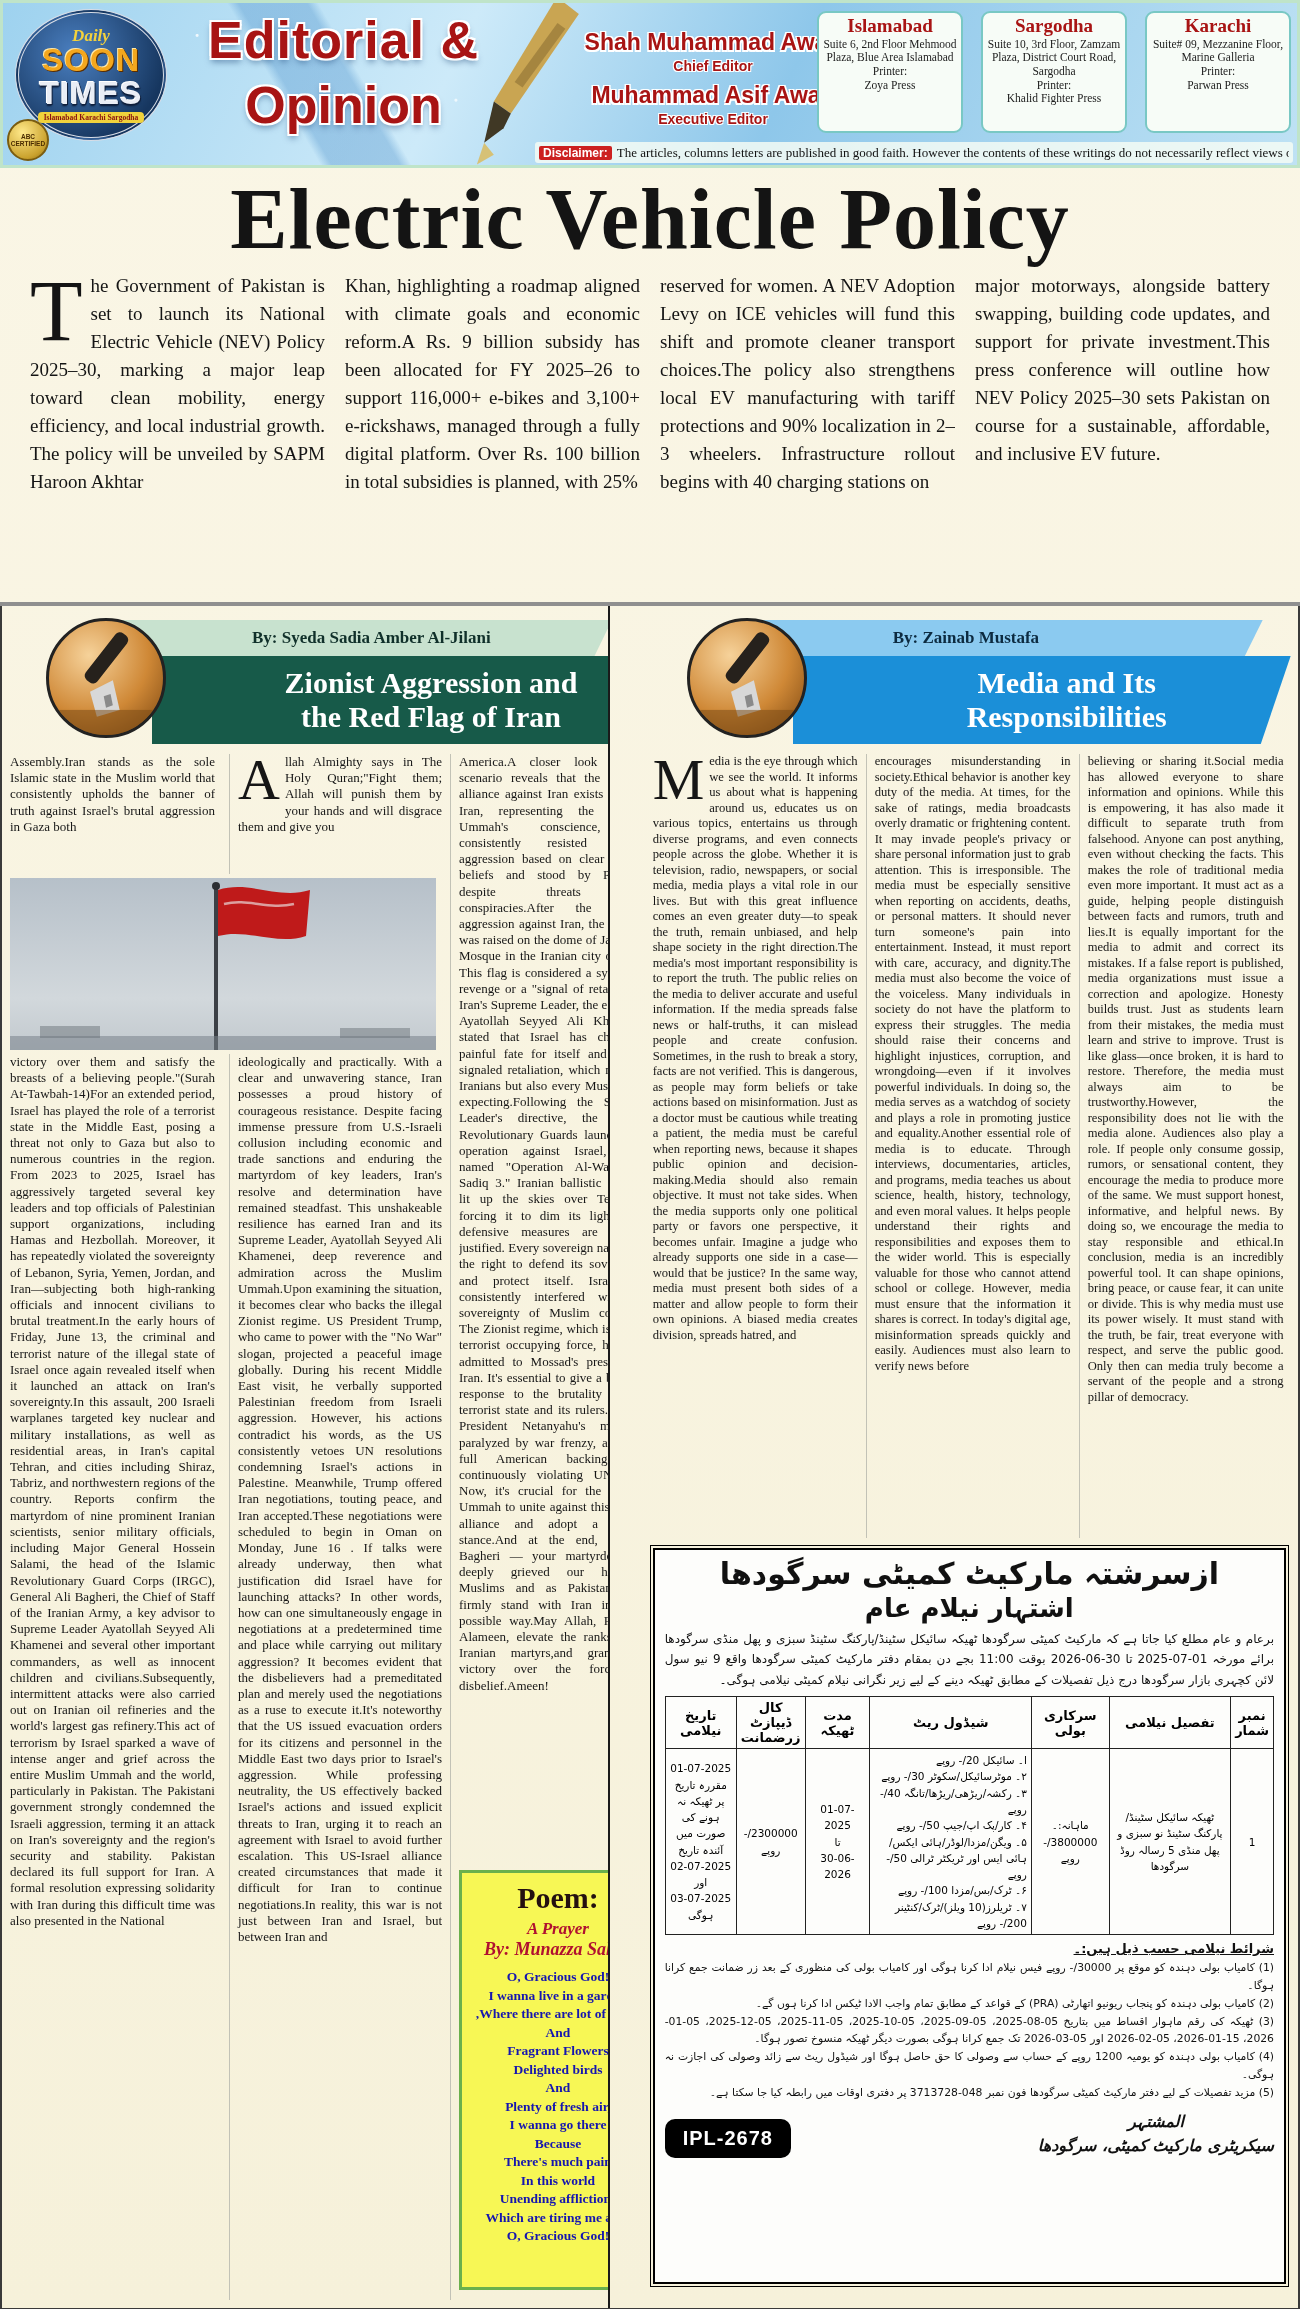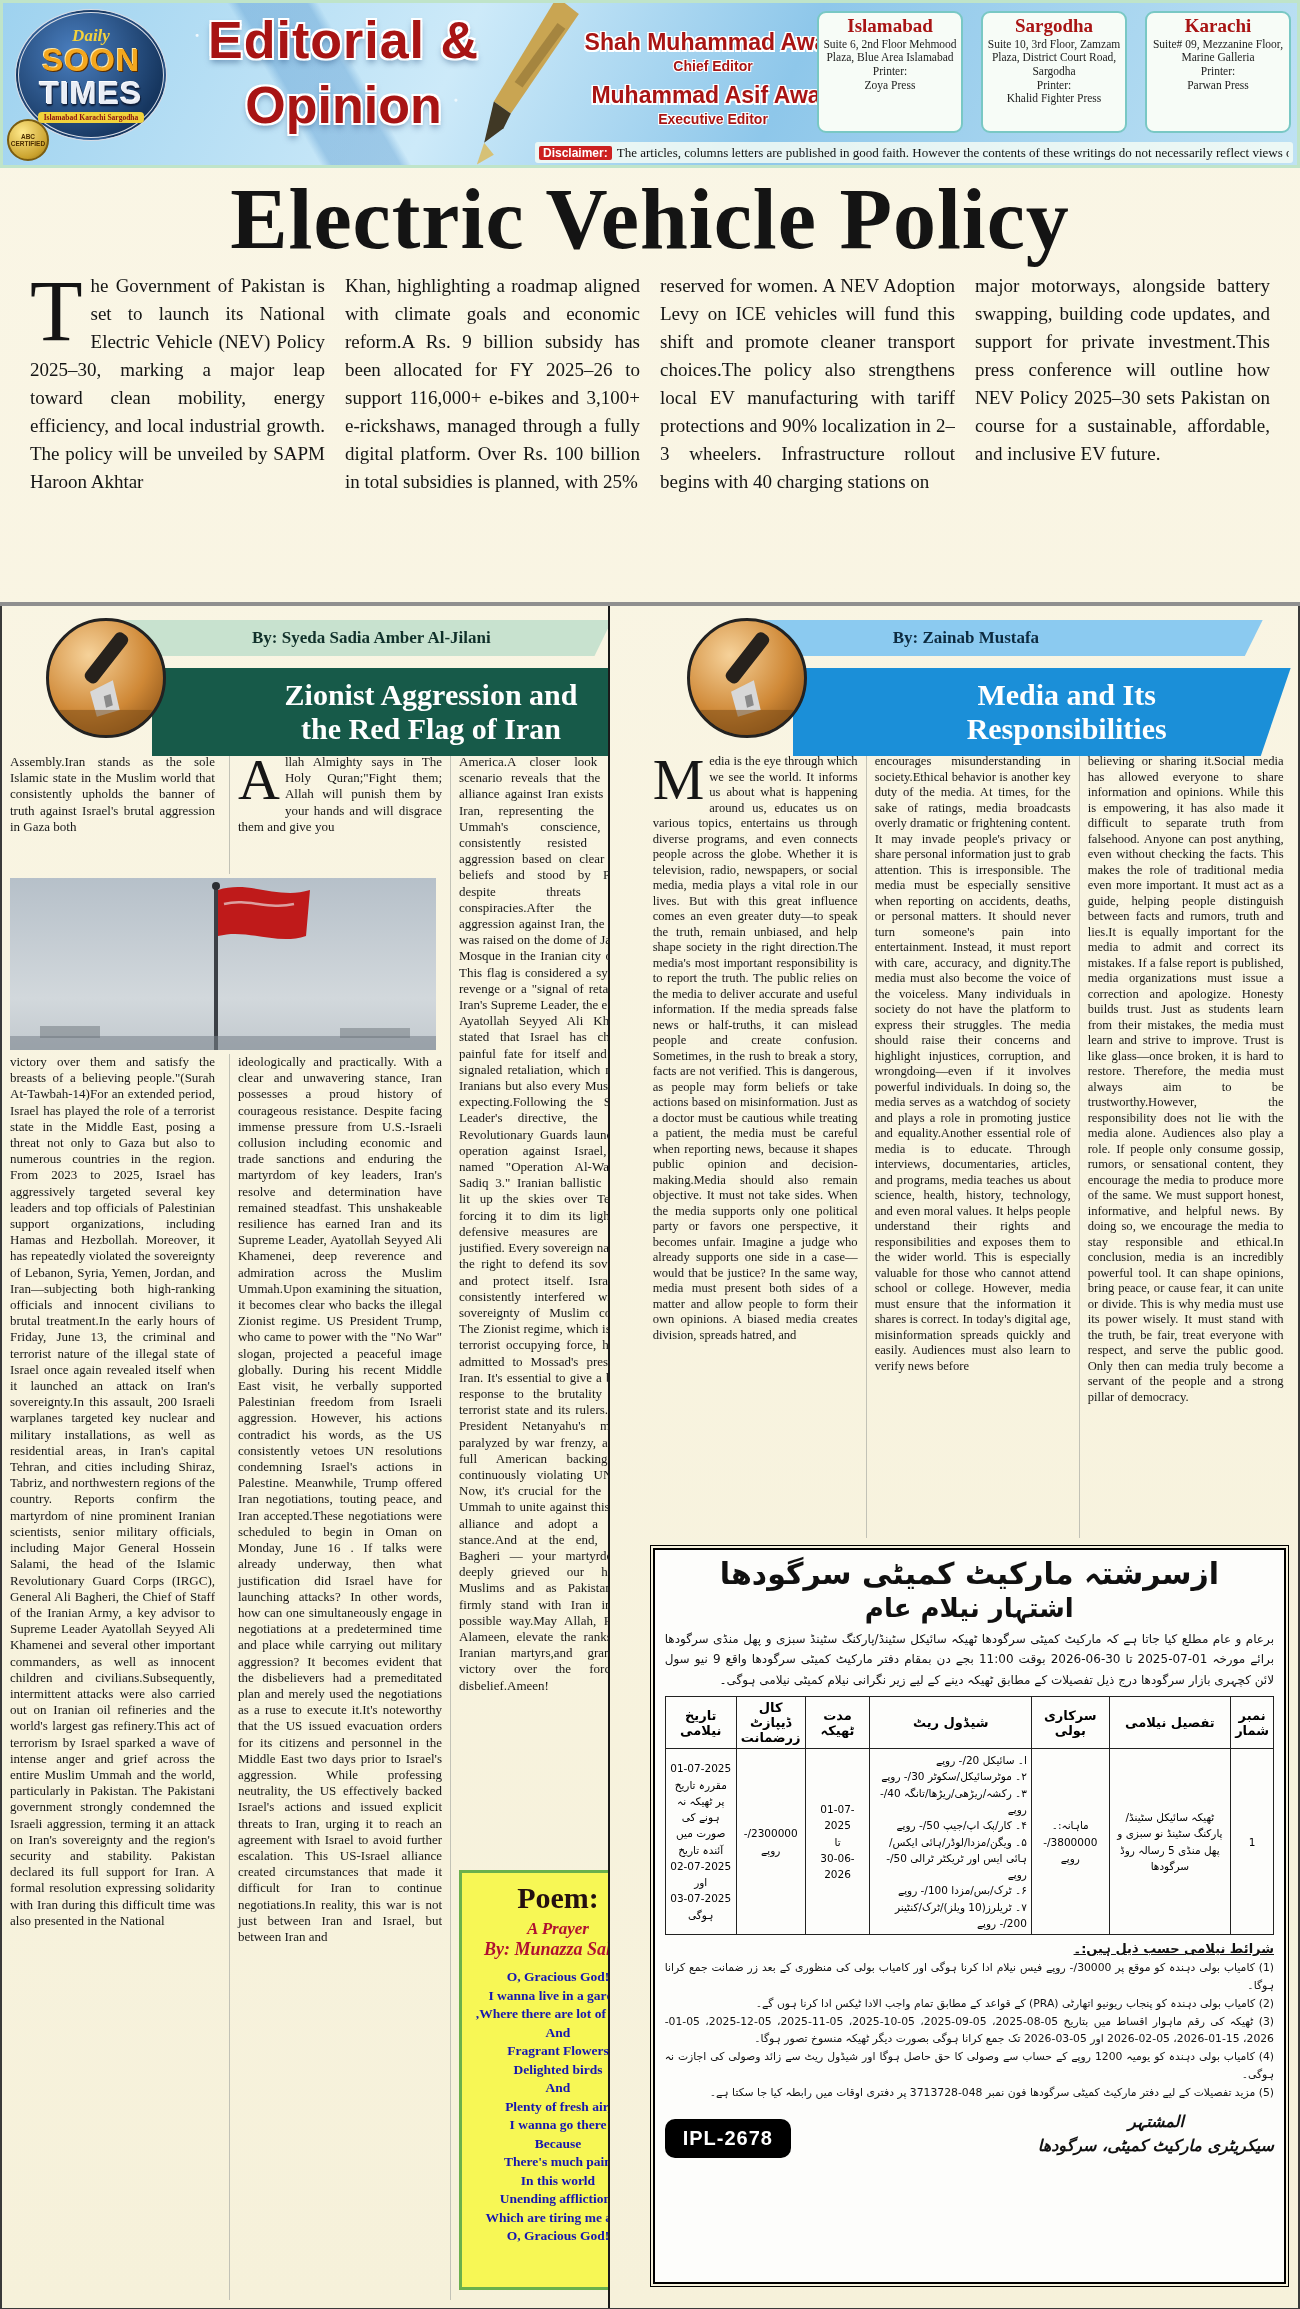--- a/index.html
+++ b/index.html
@@ -62,21 +62,21 @@
   .half.left { width:648px; border-right:2px solid #1a1a1a; }
   .half.right { width:732px;padding-left:33px; }
 
   
   .art-header { position:relative; height:132px; margin-top:10px; }
   .pen-circle { position:absolute; left:44px; top:2px; width:120px; height:120px; border-radius:50%; border:3px solid #222;
     background:radial-gradient(circle at 35% 30%, #f6d29a, #cf8836 55%, #8a5218 90%); z-index:3; overflow:hidden; }
   .byline-bar { position:absolute; top:4px; height:36px; display:flex; align-items:center; z-index:2;
     font-weight:bold; font-size:17px; color:#10302a; padding-left:140px;
     clip-path:polygon(0 0,100% 0,96.5% 100%,0 100%); }
-  .headline-bar { position:absolute; top:52px; height:88px; display:flex; align-items:center; justify-content:center; z-index:1;
+  .headline-bar { position:absolute; top:40px; height:88px; display:flex; align-items:center; justify-content:center; z-index:1;
     color:#fff; font-weight:bold; font-size:30px; line-height:1.12; text-align:center; white-space:pre-line;
     clip-path:polygon(0 0,100% 0,94% 100%,0 100%); }
   .half.left .byline-bar { left:110px; width:500px; background:#c8e2cf; }
   .half.left .headline-bar { left:150px; width:498px; background:#175a49; padding-left:60px; }
   .half.right .byline-bar { left:110px; width:510px; background:#8bcaf0; color:#0c2a40; }
   .half.right .headline-bar { left:150px; width:498px; background:#1b8fd8; padding-left:50px; }
 
   
   .art-text { font-size:13px; line-height:16.2px; text-align:justify; color:#161616; overflow:hidden; }
   .dropcap::first-letter { float:left; font-size:58px; line-height:0.8; padding:3px 5px 0 0; }

